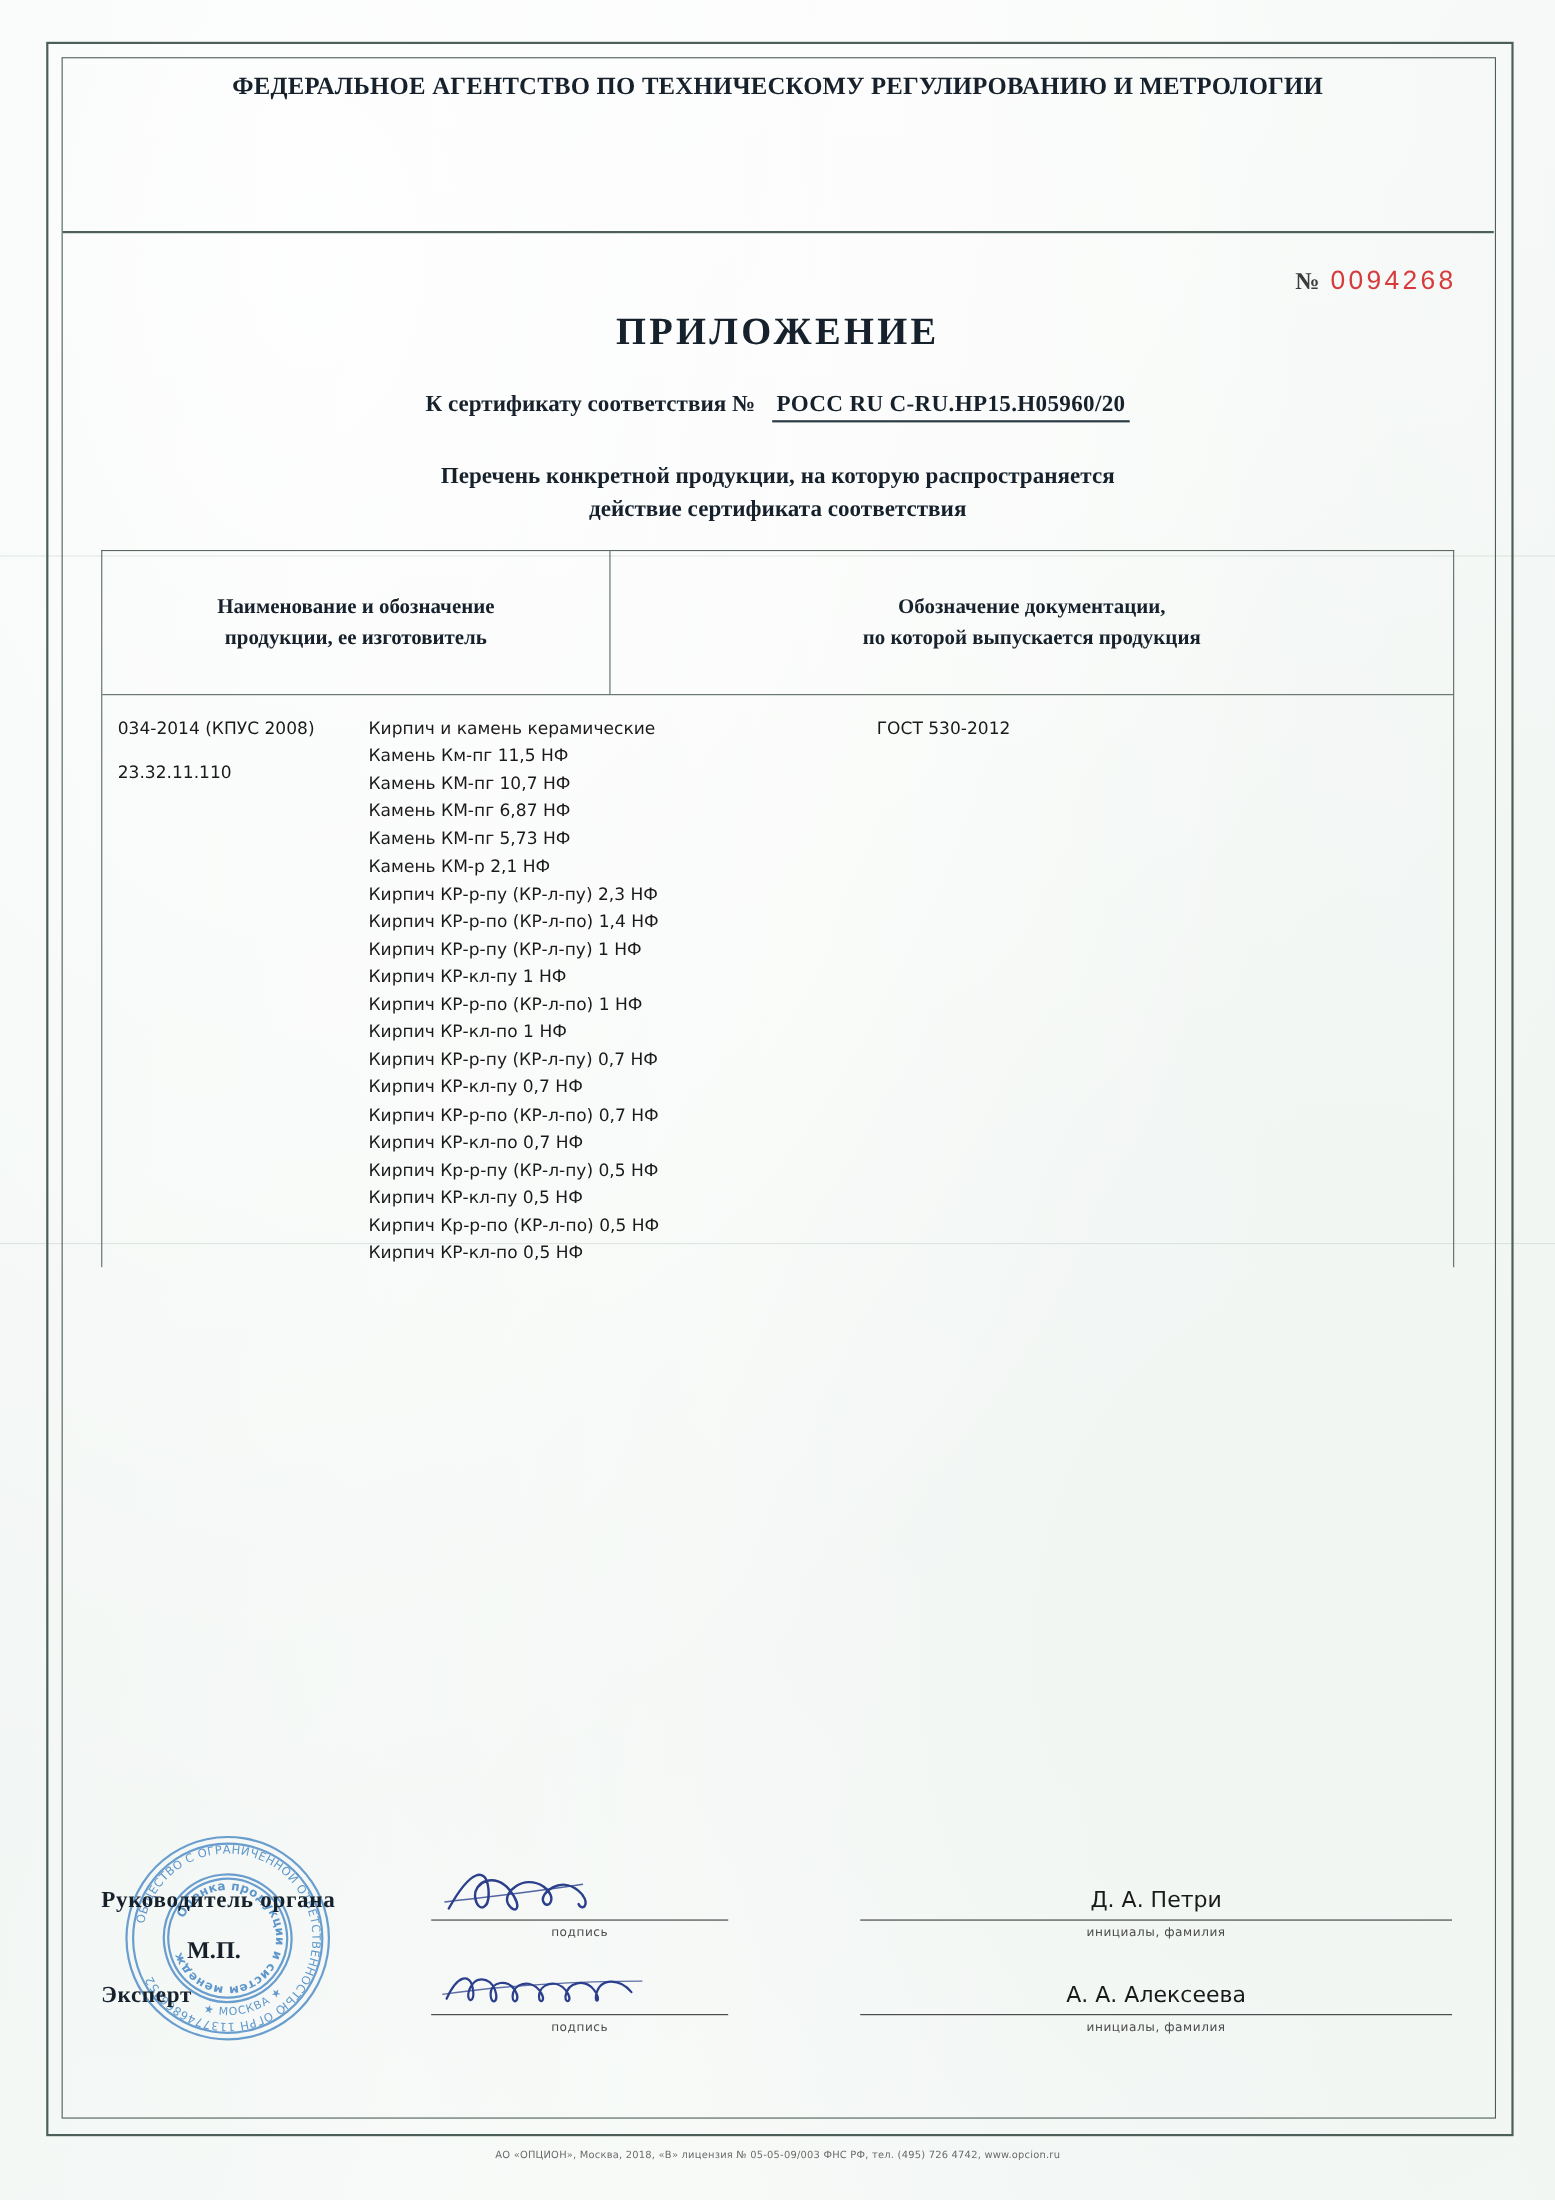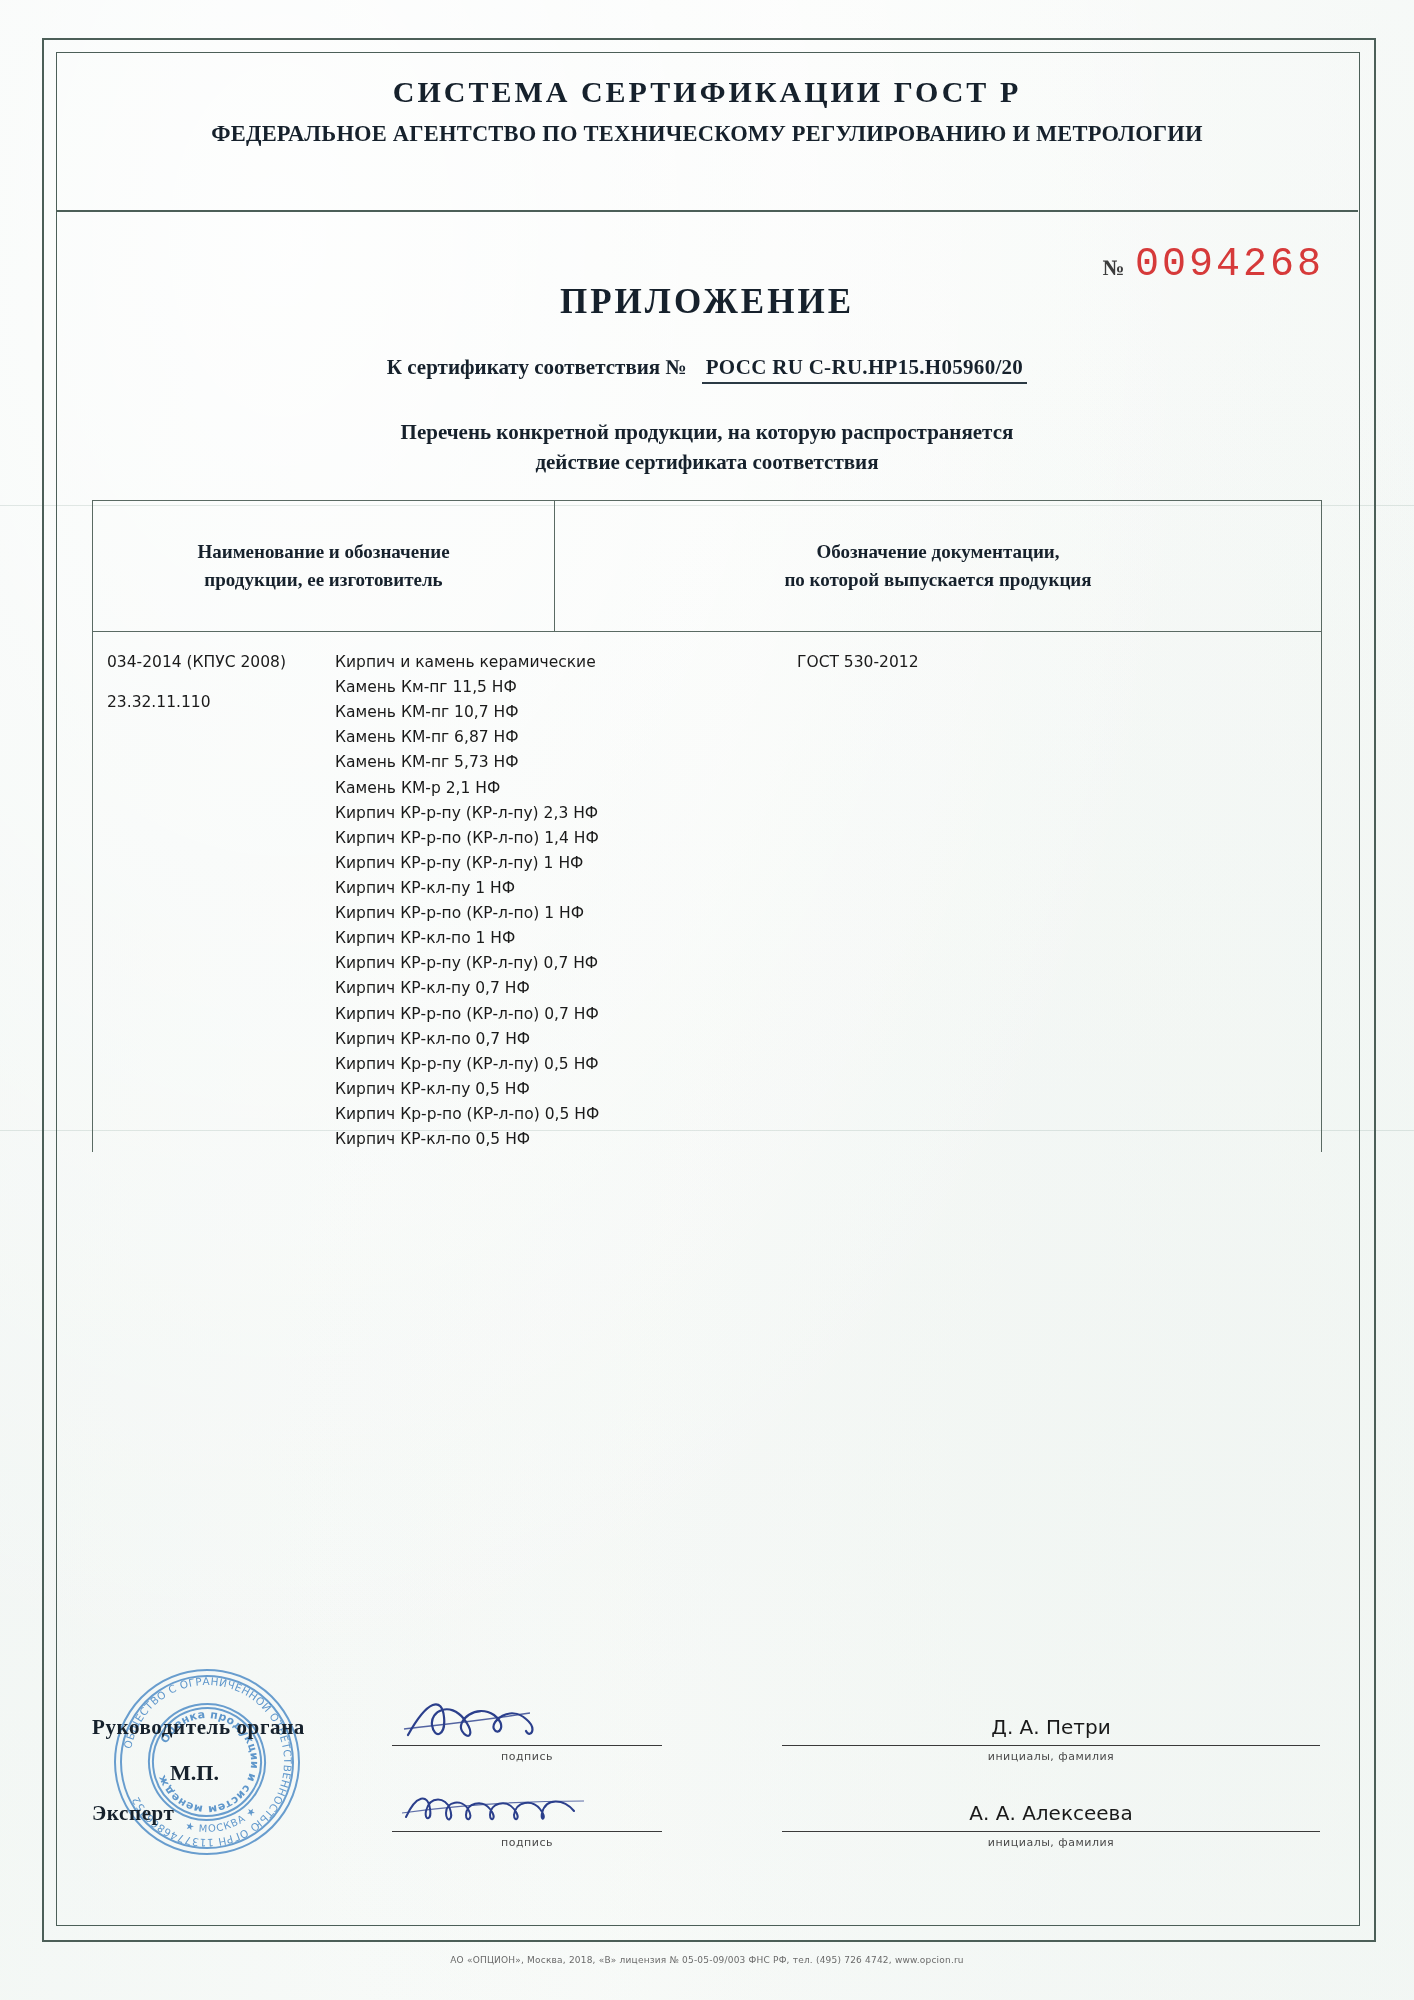--- a/index.html
+++ b/index.html
@@ -97,24 +97,24 @@
     display: flex;
     align-items: baseline;
     gap: 10px;
   }
   .num-label {
     font-size: 22px;
     color: #3c3c3c;
     font-weight: 600;
   }
   .num-value {
-    font-size: 40px;
+    font-size: 24px;
     color: #d63a3a;
     letter-spacing: 3px;
-    font-family: Liberation Mono, monospace;
+    font-family: Liberation Sans, sans-serif;
     font-weight: 500;
   }
 
   .title-pril {
     position: absolute;
     left: 0; right: 0;
     top: 282px;
     text-align: center;
     font-size: 35px;
     font-weight: bold;
@@ -337,21 +337,20 @@
 
 <div class="page">
   <div class="paper-tex"></div>
   <div class="fold" style="top:505px;"></div>
   <div class="fold" style="top:1130px;"></div>
 
   <div class="border-outer"></div>
   <div class="border-inner"></div>
 
   <div class="header">
-    <div class="header-line1">СИСТЕМА СЕРТИФИКАЦИИ ГОСТ Р</div>
     <div class="header-line2">ФЕДЕРАЛЬНОЕ АГЕНТСТВО ПО ТЕХНИЧЕСКОМУ РЕГУЛИРОВАНИЮ И МЕТРОЛОГИИ</div>
   </div>
   <div class="header-rule"></div>
 
   <div class="num-wrap">
     <span class="num-label">№</span>
     <span class="num-value">0094268</span>
   </div>
 
   <div class="title-pril">ПРИЛОЖЕНИЕ</div>

